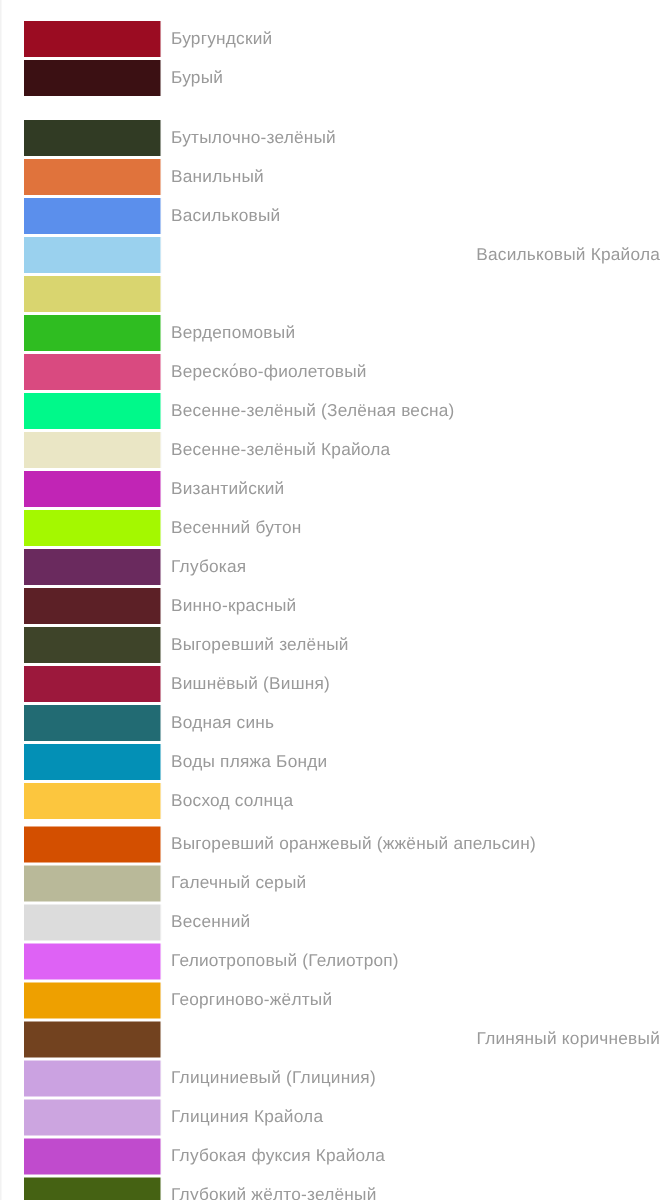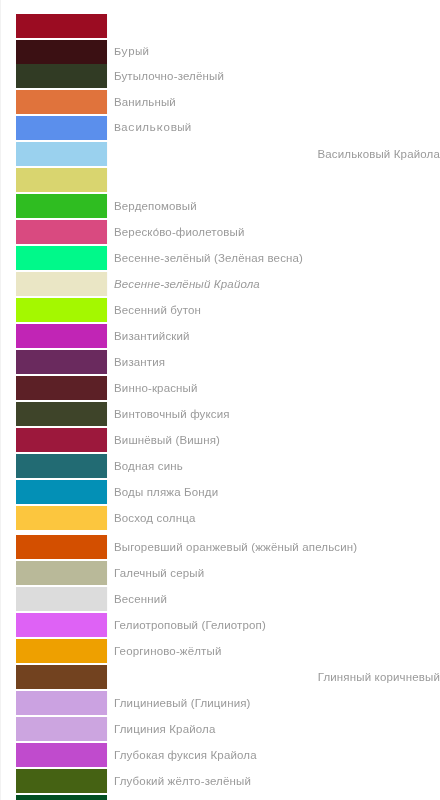--- a/index.html
+++ b/index.html
@@ -63,22 +63,23 @@
   }
 </style>
 </head>
 <body style="background: rgb(255, 255, 255);">
 
 <ul class="color-list" id="color-list">
     <li class="color-row" style="height: 24px; margin-bottom: 2px;">
       <span class="swatch" style="width: 92px; height: 24px;">
         <span class="swatch-inner" style="background: rgb(155, 12, 34);"></span>
       </span>
-    </li>
-    <li class="color-row" style="height: 24px; margin-bottom: 0; font-family: Liberation Mono, monospace;">
+      <span class="color-label" style="color: rgb(154, 154, 154);">Бургундский</span>
+    </li>
+    <li class="color-row" style="height: 24px; margin-bottom: 16px;">
       <span class="swatch" style="width: 92px; height: 24px;">
         <span class="swatch-inner" style="background: rgb(59, 16, 19);"></span>
       </span>
       <span class="color-label" style="color: rgb(154, 154, 154);">Бурый</span>
     </li>
     <li class="color-row" style="height: 24px; margin-bottom: 2px;">
       <span class="swatch" style="width: 92px; height: 24px;">
         <span class="swatch-inner" style="background: rgb(49, 59, 36);"></span>
       </span>
       <span class="color-label" style="color: rgb(154, 154, 154);">Бутылочно-зелёный</span>
@@ -86,21 +87,21 @@
     <li class="color-row" style="height: 24px; margin-bottom: 2px;">
       <span class="swatch" style="width: 92px; height: 24px;">
         <span class="swatch-inner" style="background: rgb(224, 115, 60);"></span>
       </span>
       <span class="color-label" style="color: rgb(154, 154, 154);">Ванильный</span>
     </li>
     <li class="color-row" style="height: 24px; margin-bottom: 2px;">
       <span class="swatch" style="width: 92px; height: 24px;">
         <span class="swatch-inner" style="background: rgb(91, 143, 236);"></span>
       </span>
-      <span class="color-label" style="color: rgb(154, 154, 154); font-family: Liberation Mono, monospace;">Васильковый</span>
+      <span class="color-label" style="color: rgb(154, 154, 154);">Васильковый</span>
     </li>
     <li class="color-row" style="height: 24px; margin-bottom: 2px; text-align: right;">
       <span class="swatch" style="width: 92px; height: 24px;">
         <span class="swatch-inner" style="background: rgb(154, 209, 238);"></span>
       </span>
       <span class="color-label" style="color: rgb(154, 154, 154);">Васильковый Крайола</span>
     </li>
     <li class="color-row" style="height: 24px; margin-bottom: 2px;">
       <span class="swatch" style="width: 92px; height: 24px;">
         <span class="swatch-inner" style="background: rgb(217, 213, 111);"></span>
@@ -121,51 +122,51 @@
     <li class="color-row" style="height: 24px; margin-bottom: 2px;">
       <span class="swatch" style="width: 92px; height: 24px;">
         <span class="swatch-inner" style="background: rgb(0, 249, 138);"></span>
       </span>
       <span class="color-label" style="color: rgb(154, 154, 154);">Весенне-зелёный (Зелёная весна)</span>
     </li>
     <li class="color-row" style="height: 24px; margin-bottom: 2px;">
       <span class="swatch" style="width: 92px; height: 24px;">
         <span class="swatch-inner" style="background: rgb(234, 230, 197);"></span>
       </span>
-      <span class="color-label" style="color: rgb(154, 154, 154); font-style: italic;">Весенне-зелёный Крайола</span>
+      <span class="color-label" style="color: rgb(154, 154, 154);">Весенне-зелёный Крайола</span>
+    </li>
+    <li class="color-row" style="height: 24px; margin-bottom: 2px;">
+      <span class="swatch" style="width: 92px; height: 24px;">
+        <span class="swatch-inner" style="background: rgb(193, 37, 181);"></span>
+      </span>
+      <span class="color-label" style="color: rgb(154, 154, 154);">Византийский</span>
     </li>
     <li class="color-row" style="height: 24px; margin-bottom: 2px;">
       <span class="swatch" style="width: 92px; height: 24px;">
         <span class="swatch-inner" style="background: rgb(164, 248, 0);"></span>
       </span>
       <span class="color-label" style="color: rgb(154, 154, 154);">Весенний бутон</span>
     </li>
     <li class="color-row" style="height: 24px; margin-bottom: 2px;">
       <span class="swatch" style="width: 92px; height: 24px;">
-        <span class="swatch-inner" style="background: rgb(193, 37, 181);"></span>
-      </span>
-      <span class="color-label" style="color: rgb(154, 154, 154);">Византийский</span>
-    </li>
-    <li class="color-row" style="height: 24px; margin-bottom: 2px;">
-      <span class="swatch" style="width: 92px; height: 24px;">
         <span class="swatch-inner" style="background: rgb(106, 42, 94);"></span>
       </span>
-      <span class="color-label" style="color: rgb(154, 154, 154);">Византия</span>
+      <span class="color-label" style="color: rgb(154, 154, 154);">Глубокая</span>
     </li>
     <li class="color-row" style="height: 24px; margin-bottom: 2px;">
       <span class="swatch" style="width: 92px; height: 24px;">
         <span class="swatch-inner" style="background: rgb(92, 32, 38);"></span>
       </span>
       <span class="color-label" style="color: rgb(154, 154, 154);">Винно-красный</span>
     </li>
     <li class="color-row" style="height: 24px; margin-bottom: 2px;">
       <span class="swatch" style="width: 92px; height: 24px;">
         <span class="swatch-inner" style="background: rgb(62, 68, 41);"></span>
       </span>
-      <span class="color-label" style="color: rgb(154, 154, 154);">Винтовочный фуксия</span>
+      <span class="color-label" style="color: rgb(154, 154, 154);">Выгоревший зелёный</span>
     </li>
     <li class="color-row" style="height: 24px; margin-bottom: 2px; justify-content: center;">
       <span class="swatch" style="width: 92px; height: 24px;">
         <span class="swatch-inner" style="background: rgb(156, 24, 60);"></span>
       </span>
       <span class="color-label" style="color: rgb(154, 154, 154);">Вишнёвый (Вишня)</span>
     </li>
     <li class="color-row" style="height: 24px; margin-bottom: 2px;">
       <span class="swatch" style="width: 92px; height: 24px;">
         <span class="swatch-inner" style="background: rgb(34, 107, 115);"></span>

